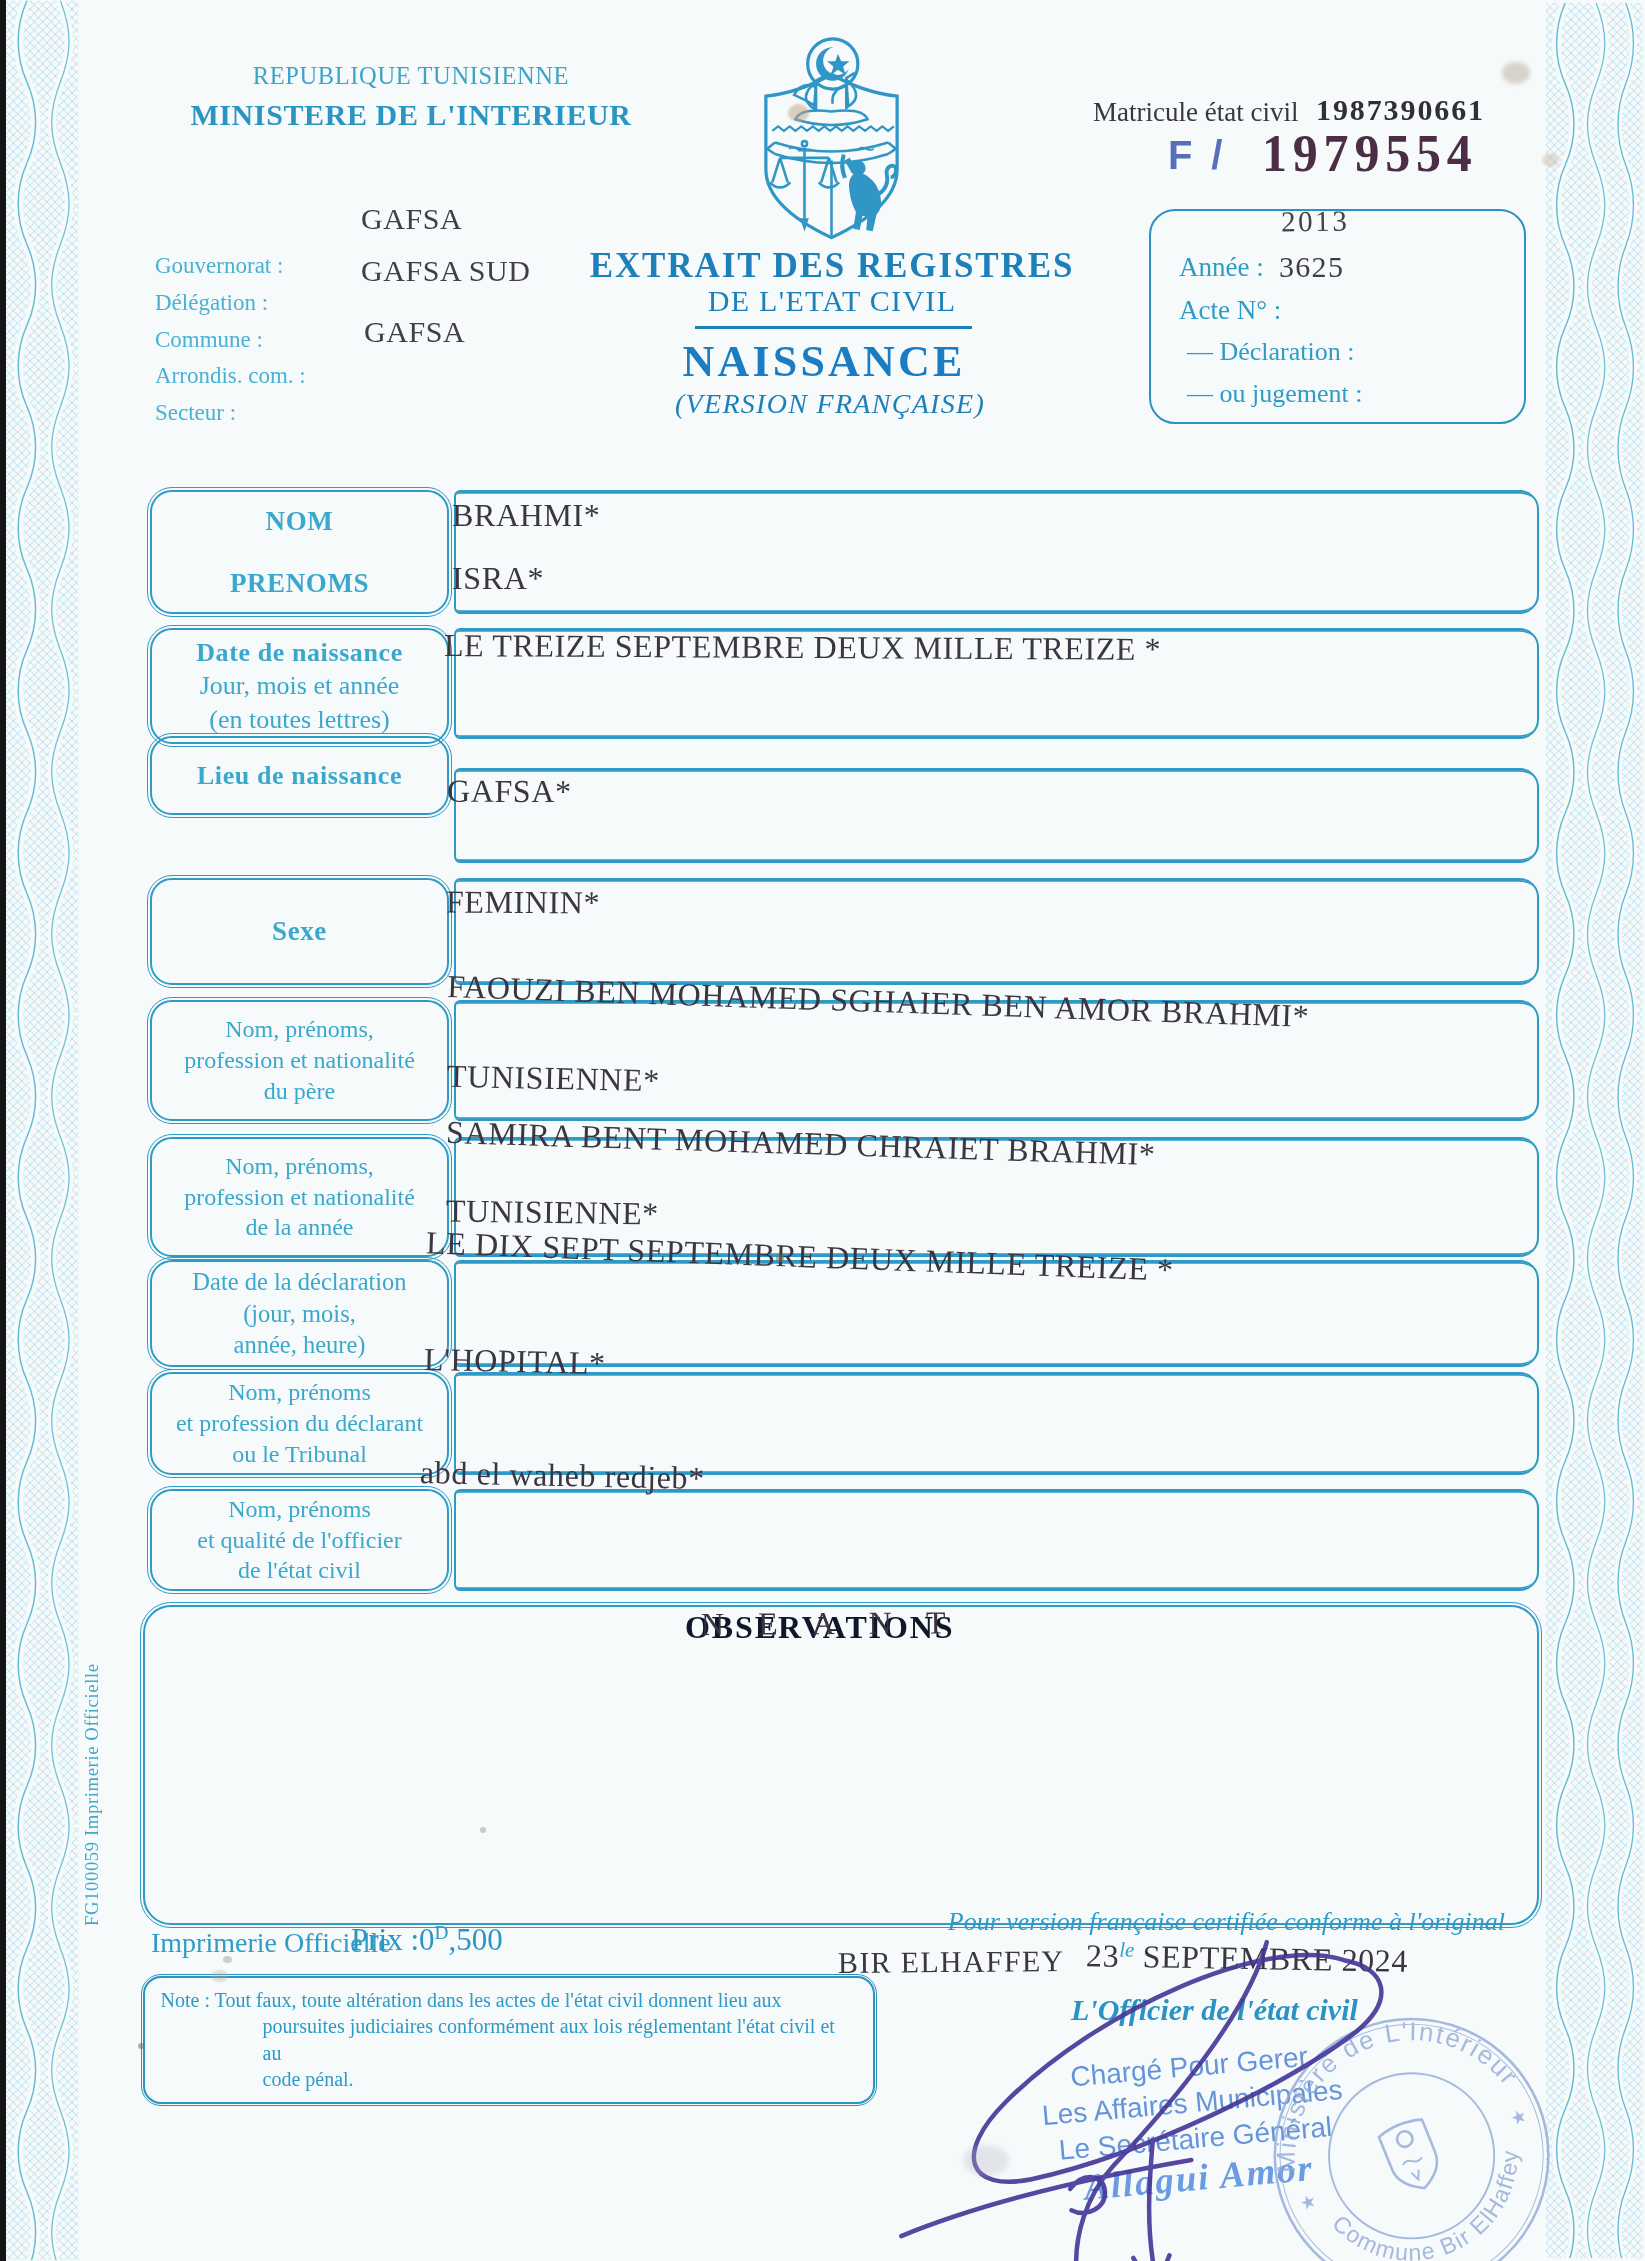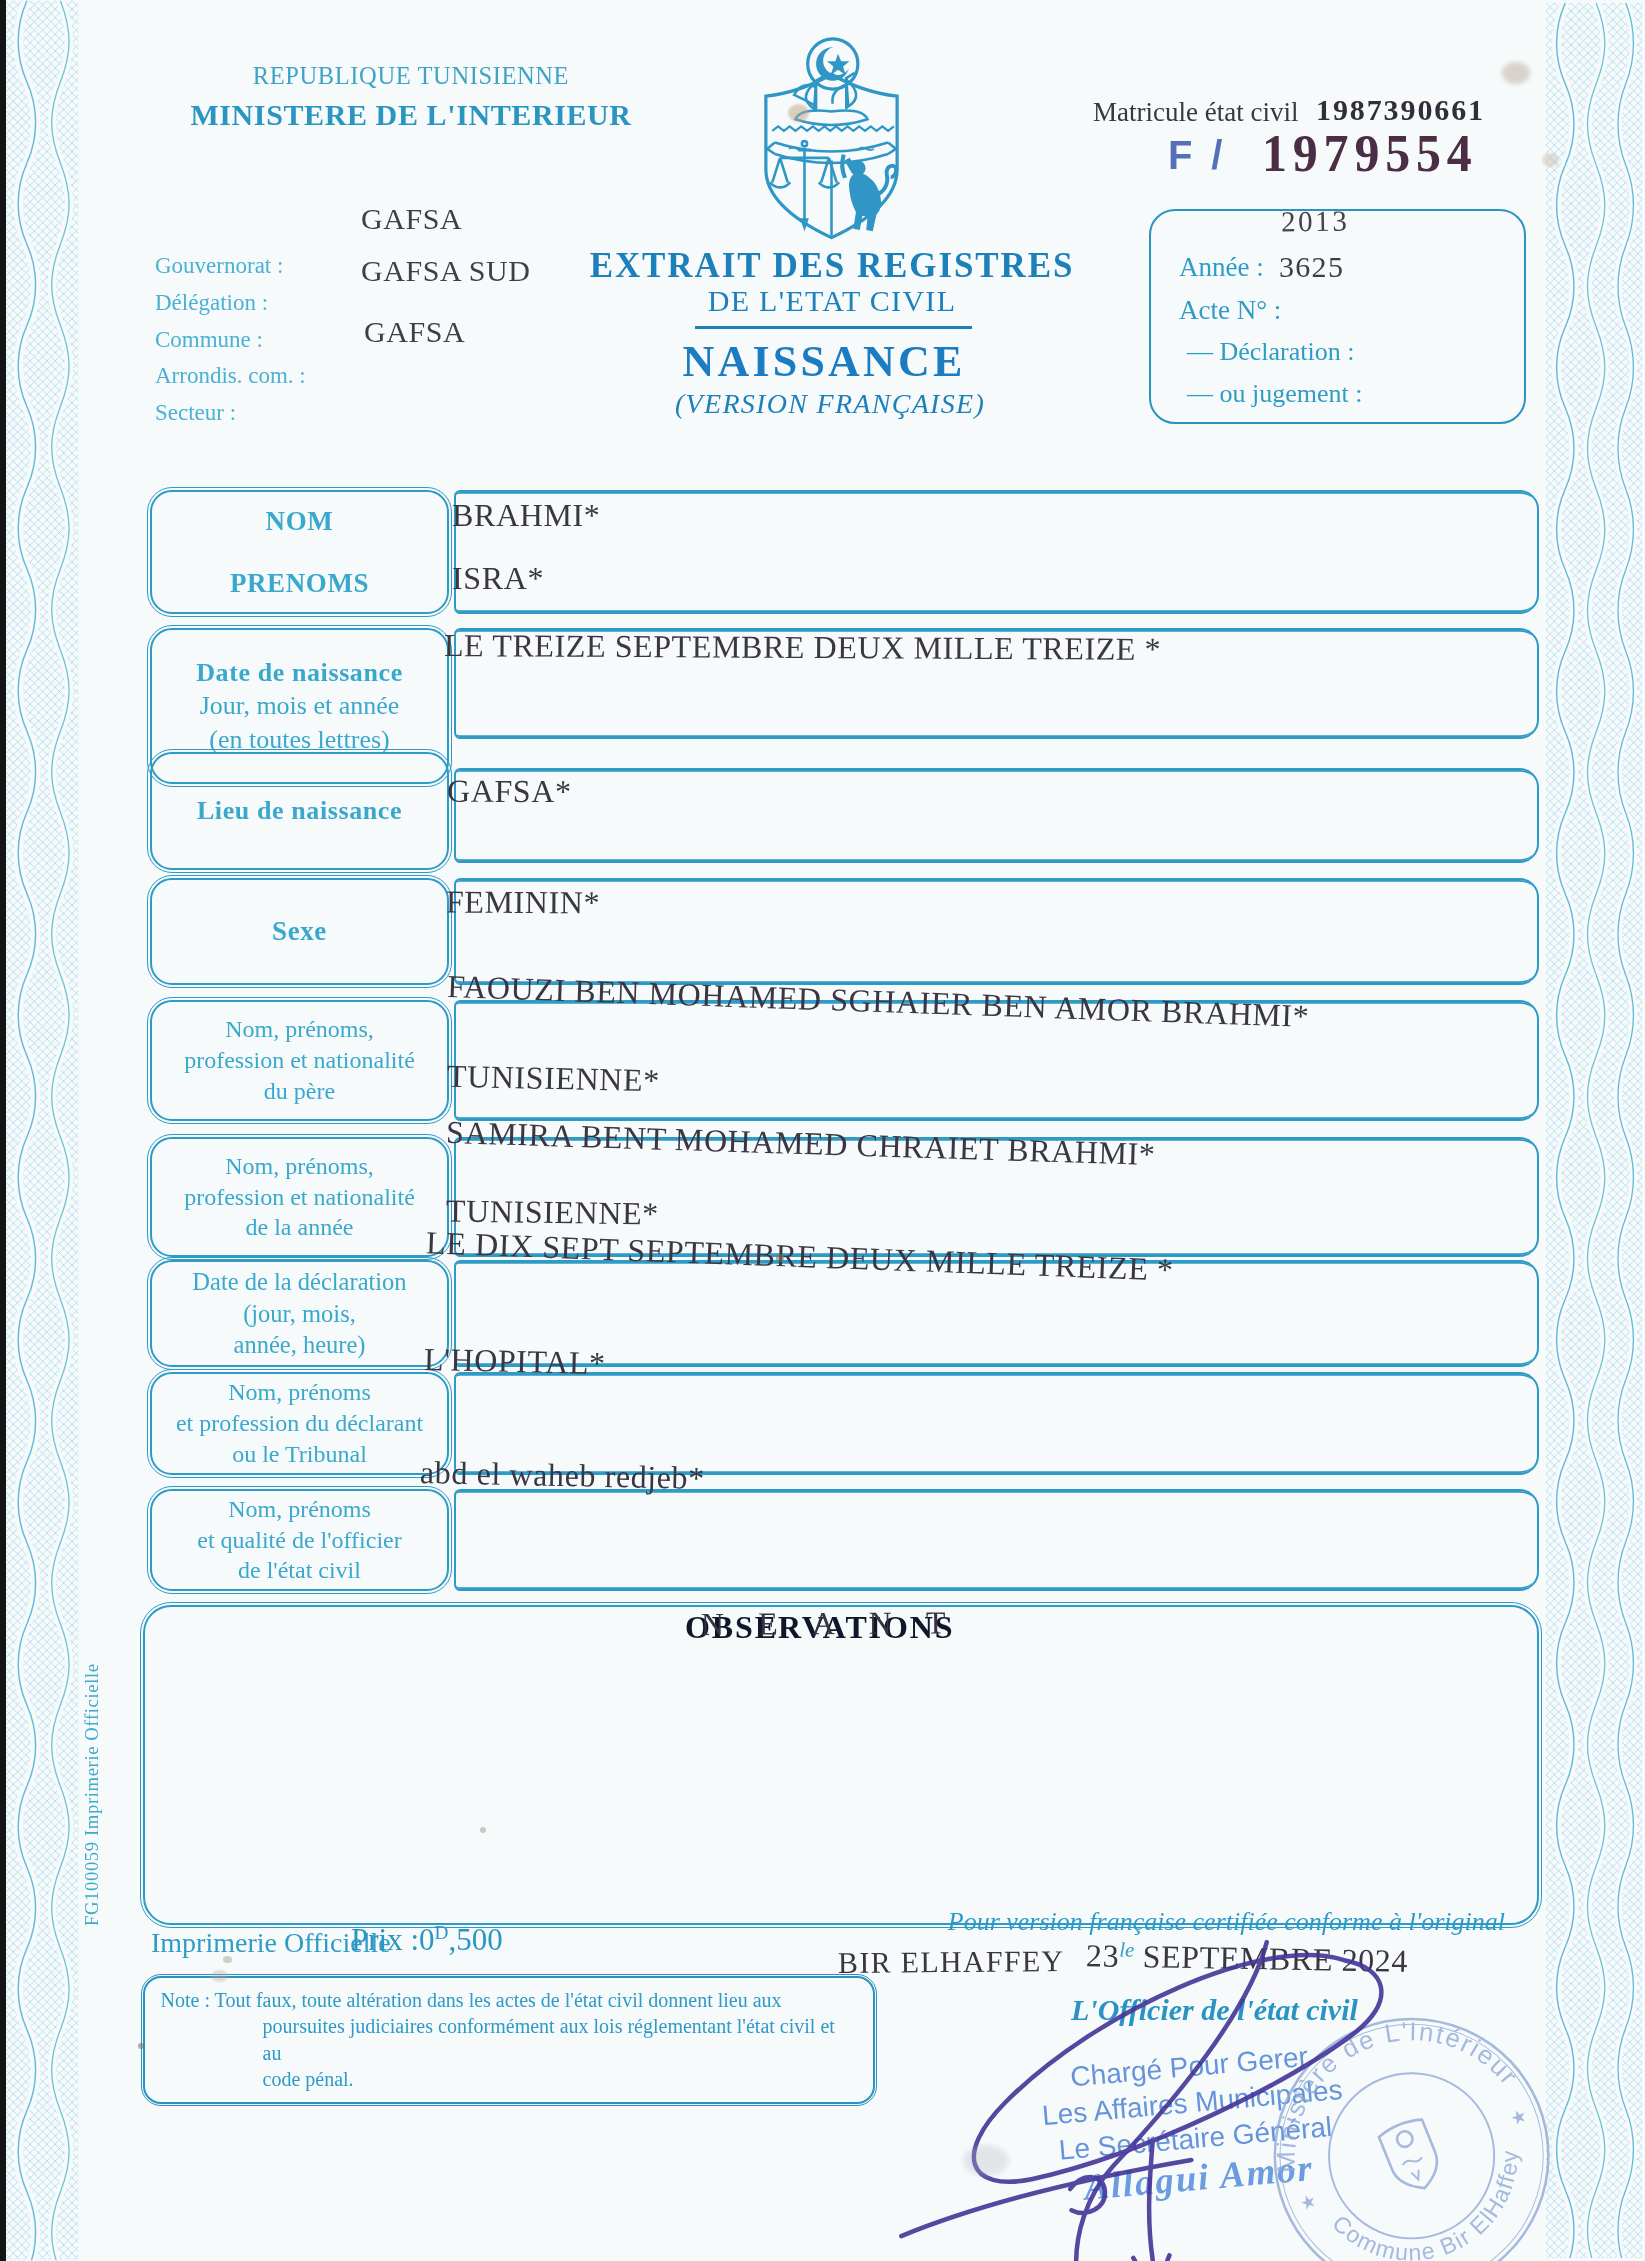--- a/index.html
+++ b/index.html
@@ -202,30 +202,30 @@
 
   <div class="abs lbox" style="top:490px;height:124px;gap:27px">
     <span class="lab-b">NOM</span>
     <span class="lab-b">PRENOMS</span>
   </div>
   <div class="abs vbox" style="top:490px;height:124px">
     <span class="stamp-val" style="left:-3.9px;top:5.2px">BRAHMI*</span>
     <span class="stamp-val" style="left:-3.9px;top:68px">ISRA*</span>
   </div>
 
-  <div class="abs lbox" style="top:628px;height:156px">
+  <div class="abs lbox" style="top:628px;height:116px">
     <span class="lab-b" style="font-size:26px">Date de naissance</span>
     <span class="lab-r" style="font-size:26px">Jour, mois et année</span>
     <span class="lab-r" style="font-size:26px">(en toutes lettres)</span>
   </div>
   <div class="abs vbox" style="top:628px;height:111px">
     <span class="stamp-val" style="left:-11.6px;top:-1.3px;transform:rotate(.3deg)">LE TREIZE SEPTEMBRE  DEUX MILLE TREIZE *</span>
   </div>
 
-  <div class="abs lbox" style="top:752px;height:118px">
+  <div class="abs lbox" style="top:736px;height:79px">
     <span class="lab-b" style="font-size:26px">Lieu de naissance</span>
   </div>
   <div class="abs vbox" style="top:768px;height:95px">
     <span class="stamp-val" style="left:-9px;top:2.6px;transform:rotate(.2deg)">GAFSA*</span>
   </div>
 
   <div class="abs lbox" style="top:878px;height:107px">
     <span class="lab-b">Sexe</span>
   </div>
   <div class="abs vbox" style="top:878px;height:107px">

